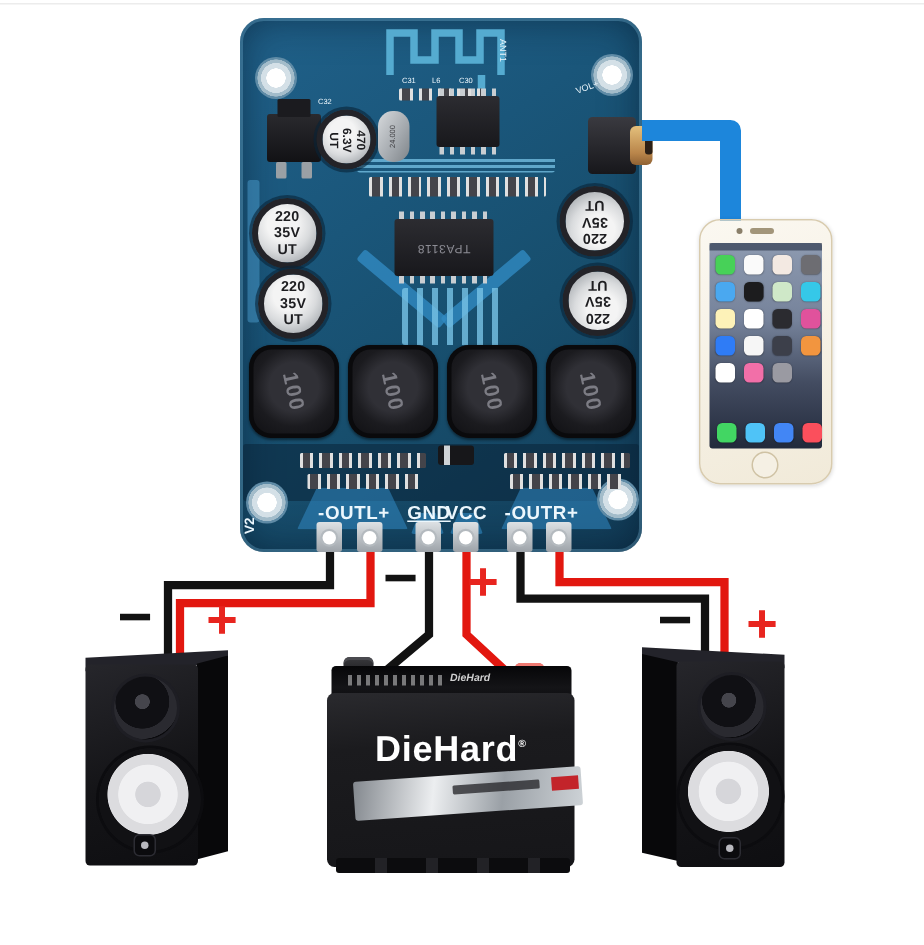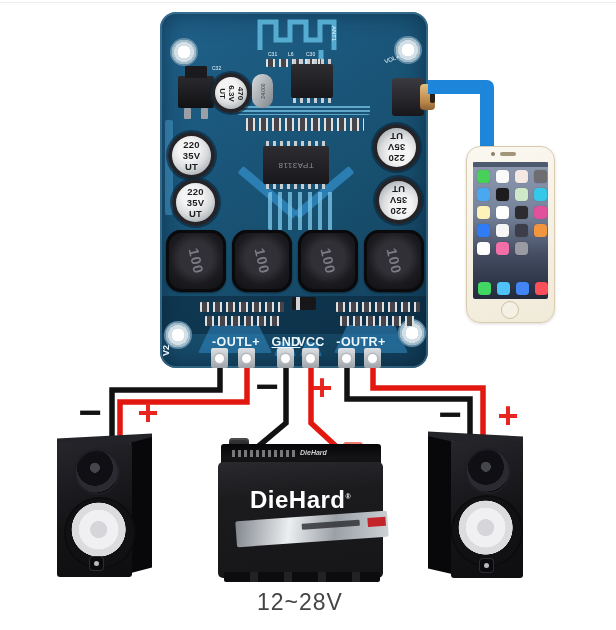--- a/index.html
+++ b/index.html
@@ -278,21 +278,20 @@
     <div id="bat-lid-text"></div>
     <div id="bat-lid-brand">DieHard</div>
     <div id="bat-body"></div>
     <div id="bat-brand"><span>DieHard</span><sup>®</sup></div>
     <div id="bat-swoosh">
       <div class="fine"></div>
       <div class="redtag"></div>
     </div>
     <div id="bat-feet"></div>
   </div>
-  <div id="voltage-caption">12~28V</div>
 
   <div>
     <div id="phone"></div>
     <div id="cam-dot"></div>
     <div id="ear-slit"></div>
     <div id="phone-screen"></div>
     <div id="phone-status"></div>
     <div class="app-grid">
         <div class="app-icon" style="background: rgb(71, 209, 88);"></div>
         <div class="app-icon" style="background: rgb(250, 250, 250);"></div>

